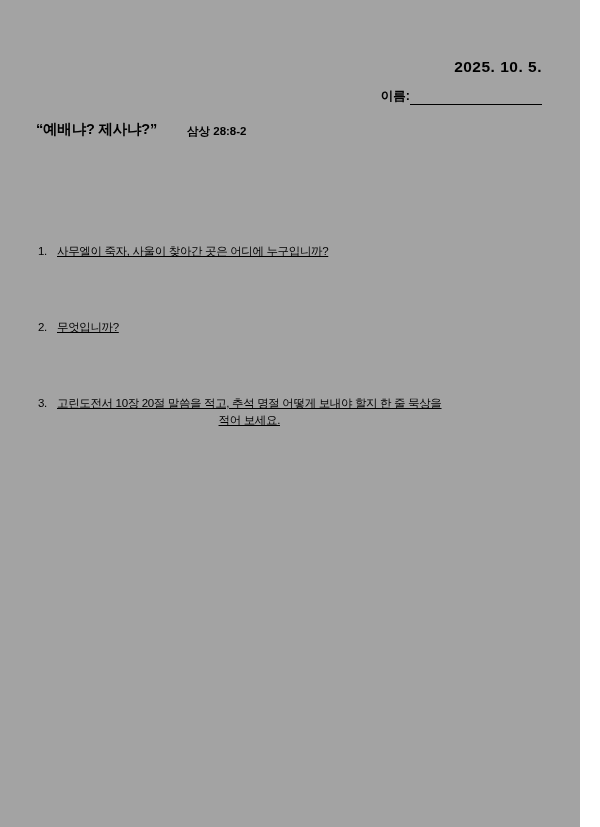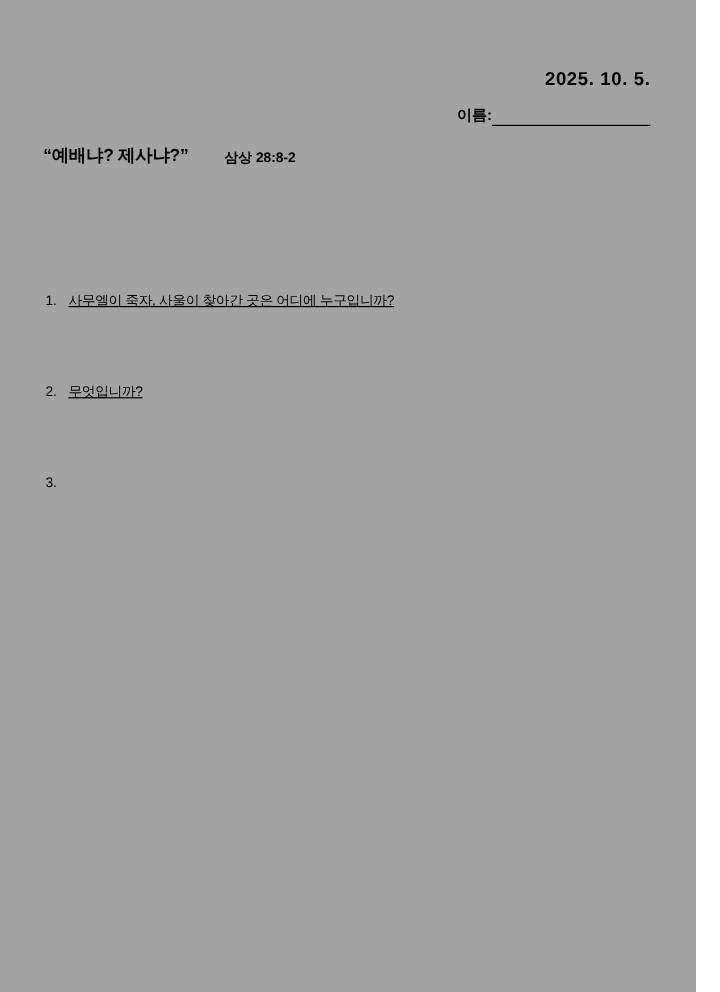--- a/index.html
+++ b/index.html
@@ -141,19 +141,21 @@
       <div class="q-item">
         <span class="q-num">2.</span>
         <span class="q-text">
           <span class="cont">무엇입니까?</span>
         </span>
       </div>
 
       <div class="q-item">
         <span class="q-num">3.</span>
         <span class="q-text">
+          <span>고린도전서 10장 20절 말씀을 적고, 추석 명절 어떻게 보내야 할지 한 줄 묵상을</span>
+          <span class="cont">적어 보세요.</span>
         </span>
       </div>
 
     </div>
 
   </div>
 </div>
 
 </body></html>

